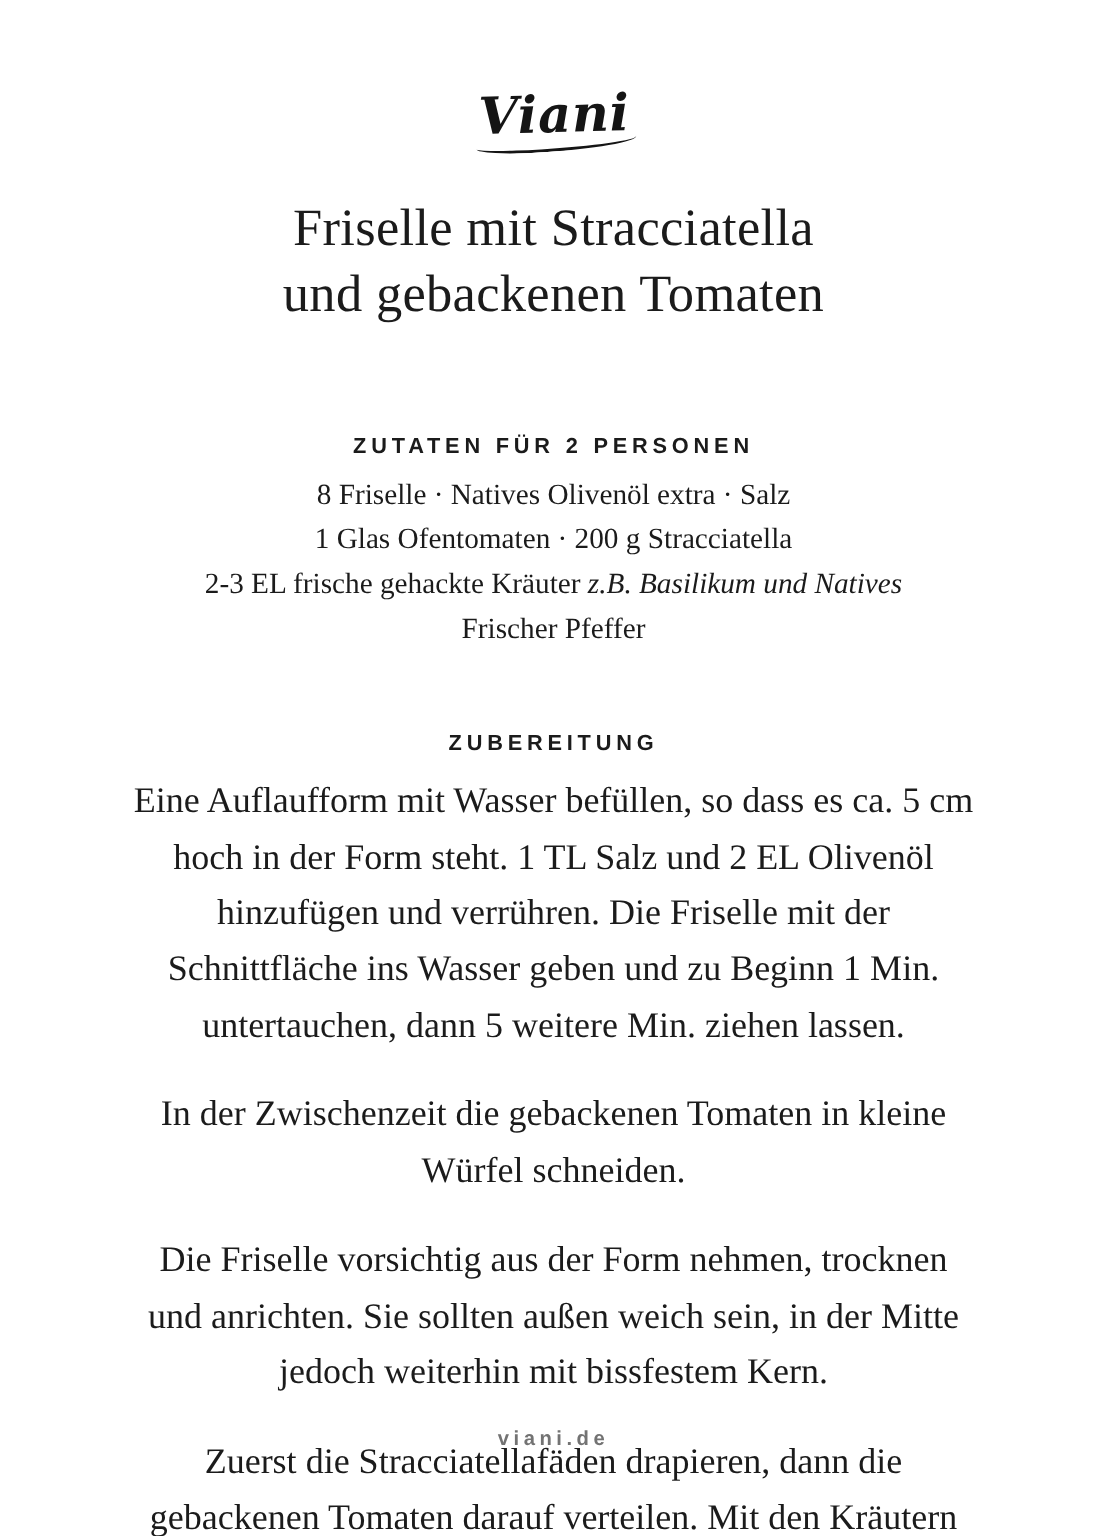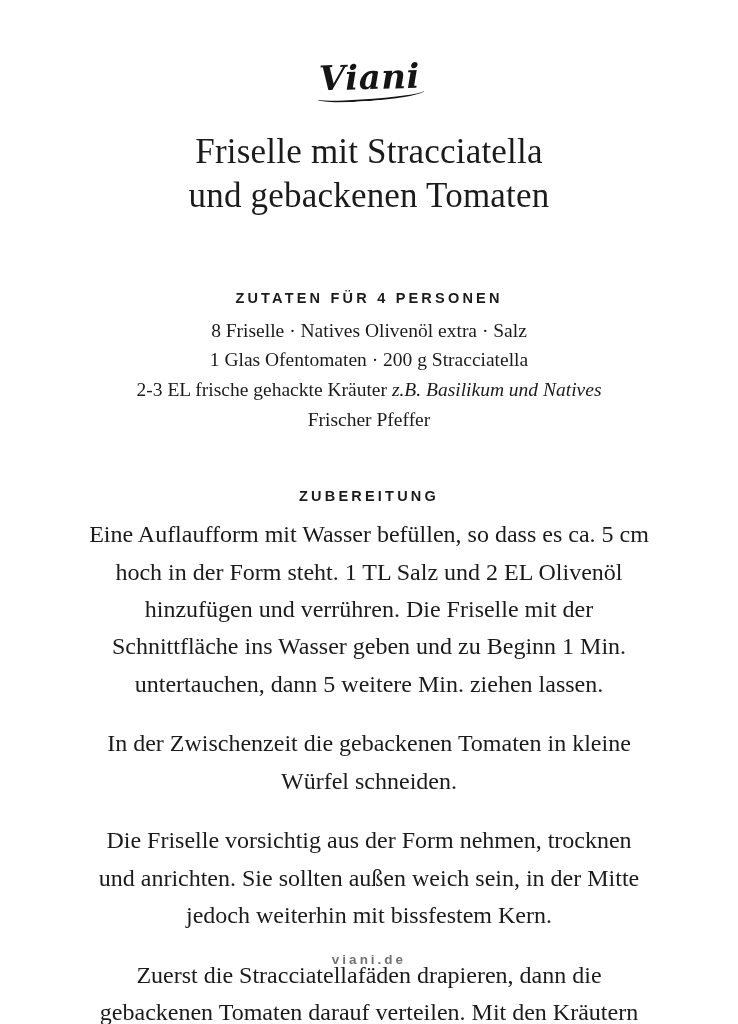--- a/index.html
+++ b/index.html
@@ -130,21 +130,21 @@
       <span class="logo-underline"></span>
     </span>
   </div>
 
   <h1 class="title">
     <span class="line">Friselle mit Stracciatella</span>
     <span class="line">und gebackenen Tomaten</span>
   </h1>
 
   <div class="ingredients-block">
-    <div class="section-head ingredients-head">ZUTATEN FÜR 4 PERSONEN</div>
+    <div class="section-head ingredients-head">ZUTATEN FÜR 2 PERSONEN</div>
     <div class="ing-list">
       <span class="ing">8 Friselle · Natives Olivenöl extra · Salz</span>
       <span class="ing">1 Glas Ofentomaten · 200 g Stracciatella</span>
       <span class="ing">
         <span>2-3 EL frische gehackte Kräuter </span><em>z.B. Basilikum und Natives</em>
       </span>
       <span class="ing">Frischer Pfeffer</span>
     </div>
   </div>
 

